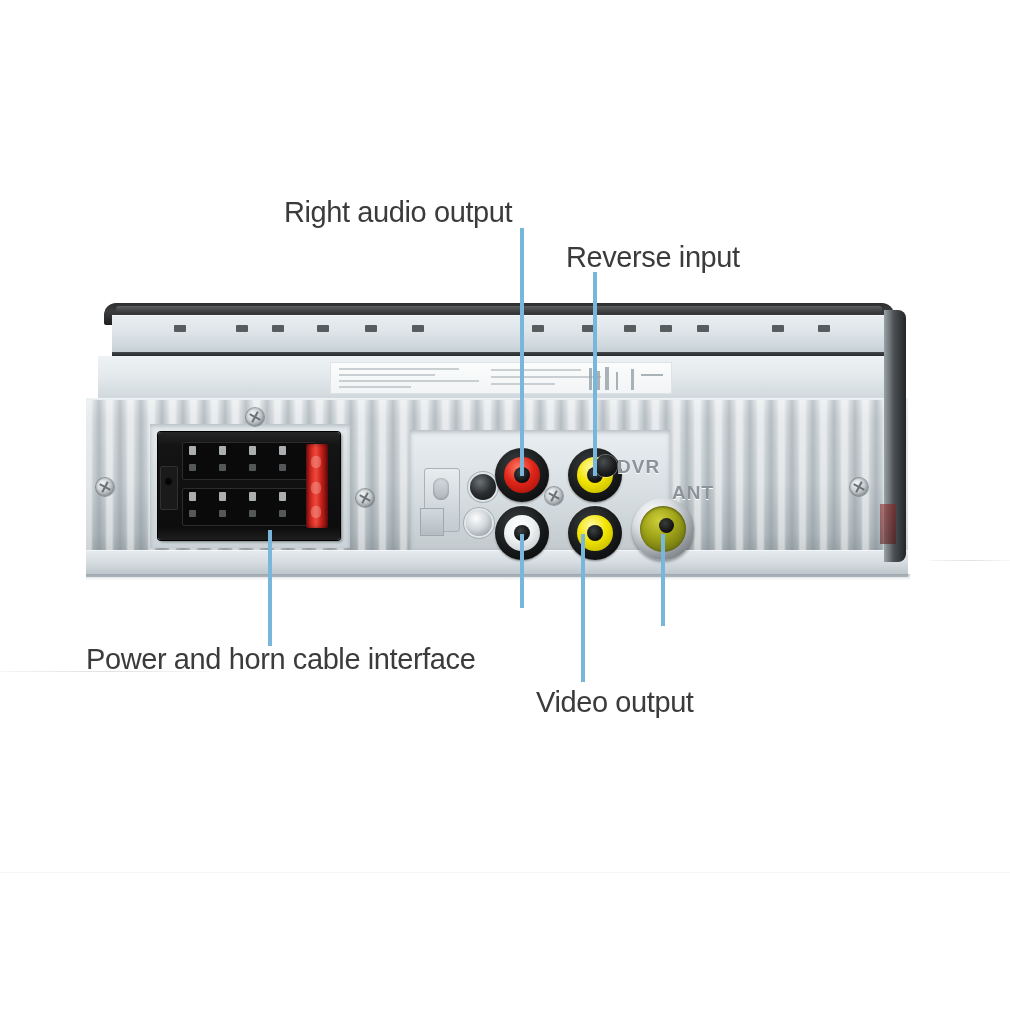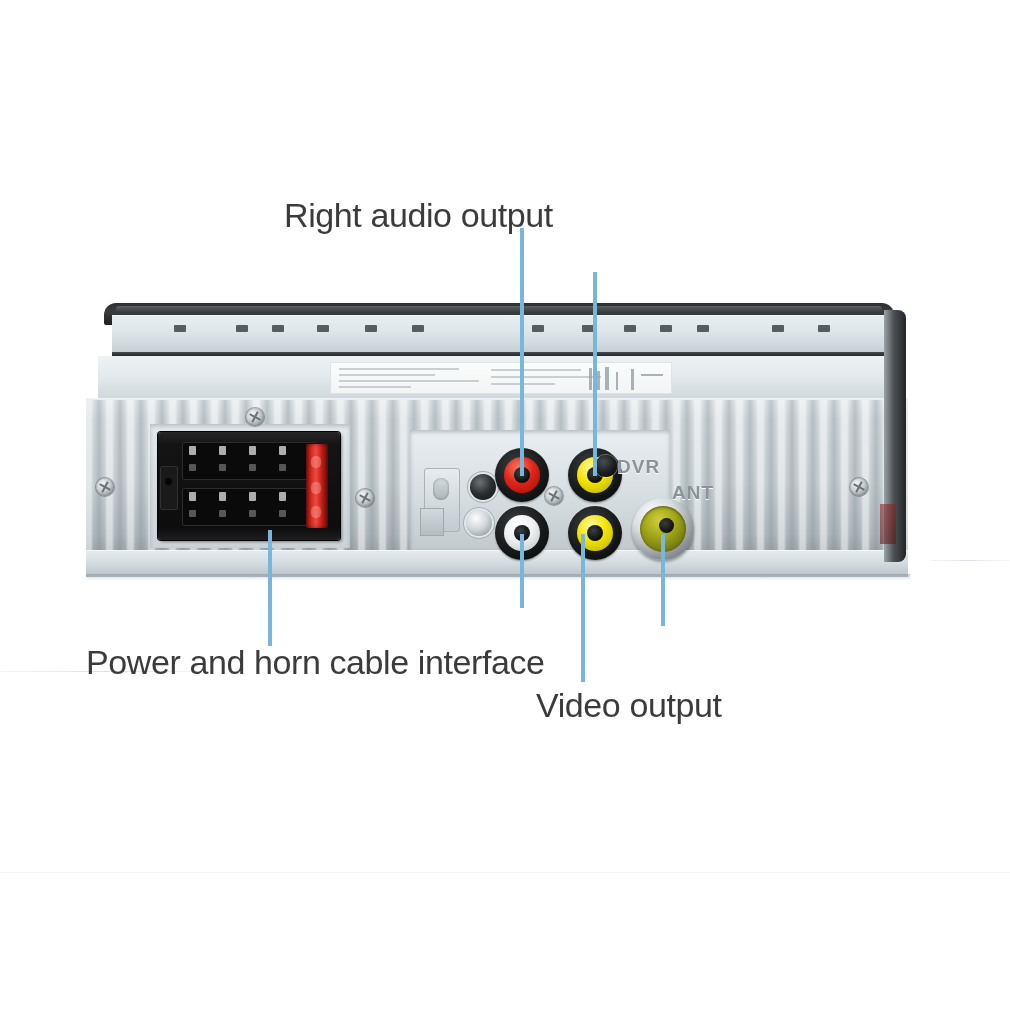--- a/index.html
+++ b/index.html
@@ -14,21 +14,21 @@
   #stage{position:absolute;left:0;top:0;width:1010px;height:1010px;}
 
   
   .bg-line{position:absolute;height:1px;background:#e9ebec;}
   .bg-line.soft{background:linear-gradient(to right,#f4f5f6,#dfe2e4,#f7f8f8);}
 
   
   .label{
     position:absolute;
     color:#3b3b3b;
-    font-size:34px;
+    font-size:29px;
     line-height:1;
     white-space:nowrap;
     letter-spacing:-0.4px;
     font-weight:400;
   }
   
   .leader{
     position:absolute;
     width:4px;
     background:#78b6dc;
@@ -361,20 +361,21 @@
 
   <div class="leader" style="left:520px;top:228px;height:248px;"></div>
   <div class="leader" style="left:593px;top:272px;height:204px;"></div>
   <div class="leader" style="left:520px;top:534px;height:74px;"></div>
   <div class="leader" style="left:268px;top:530px;height:116px;"></div>
   <div class="leader" style="left:581px;top:534px;height:148px;"></div>
   <div class="leader" style="left:661px;top:534px;height:92px;"></div>
 
   <div class="label" style="left:284px;top:198px;">Right audio output</div>
 
+  <div class="label" style="left:566px;top:243px;">Reverse input</div>
 
 
   <div class="label" style="left:536px;top:688px;">Video output</div>
 
   <div class="label" style="left:86px;top:645px;">Power and horn cable interface</div>
 
 
 </div>
 
 </body></html>

